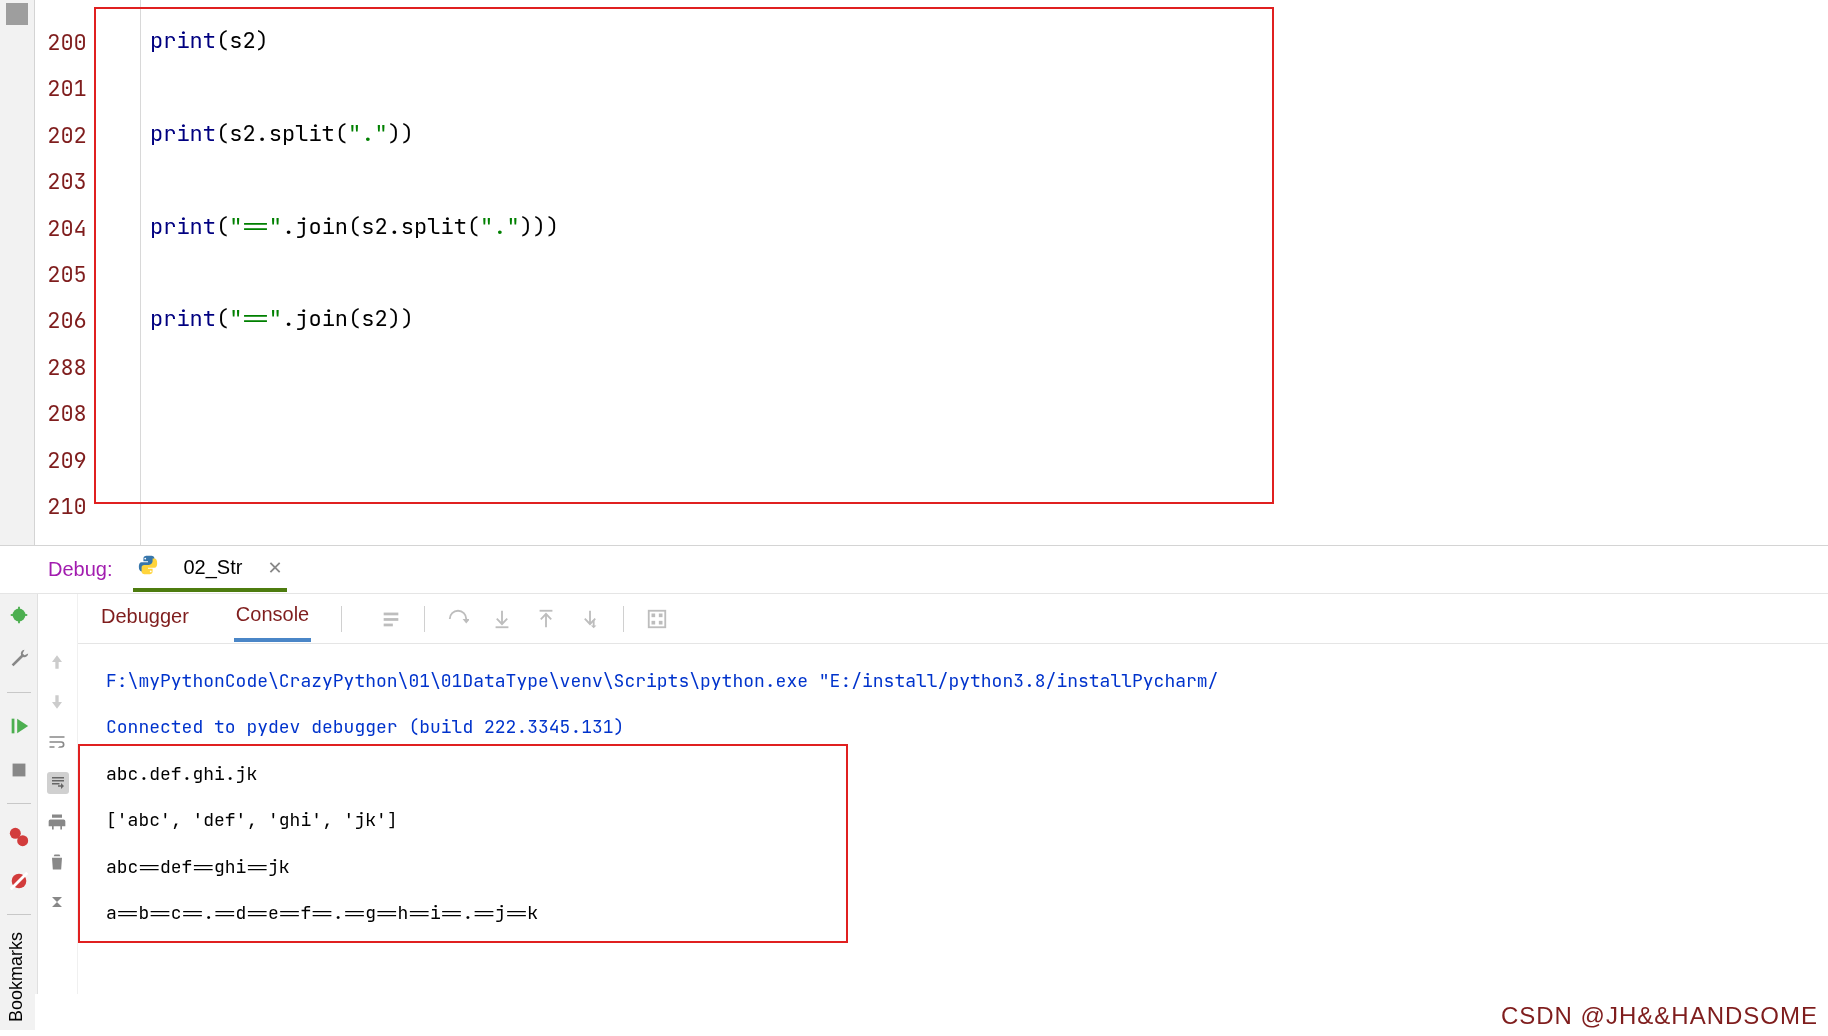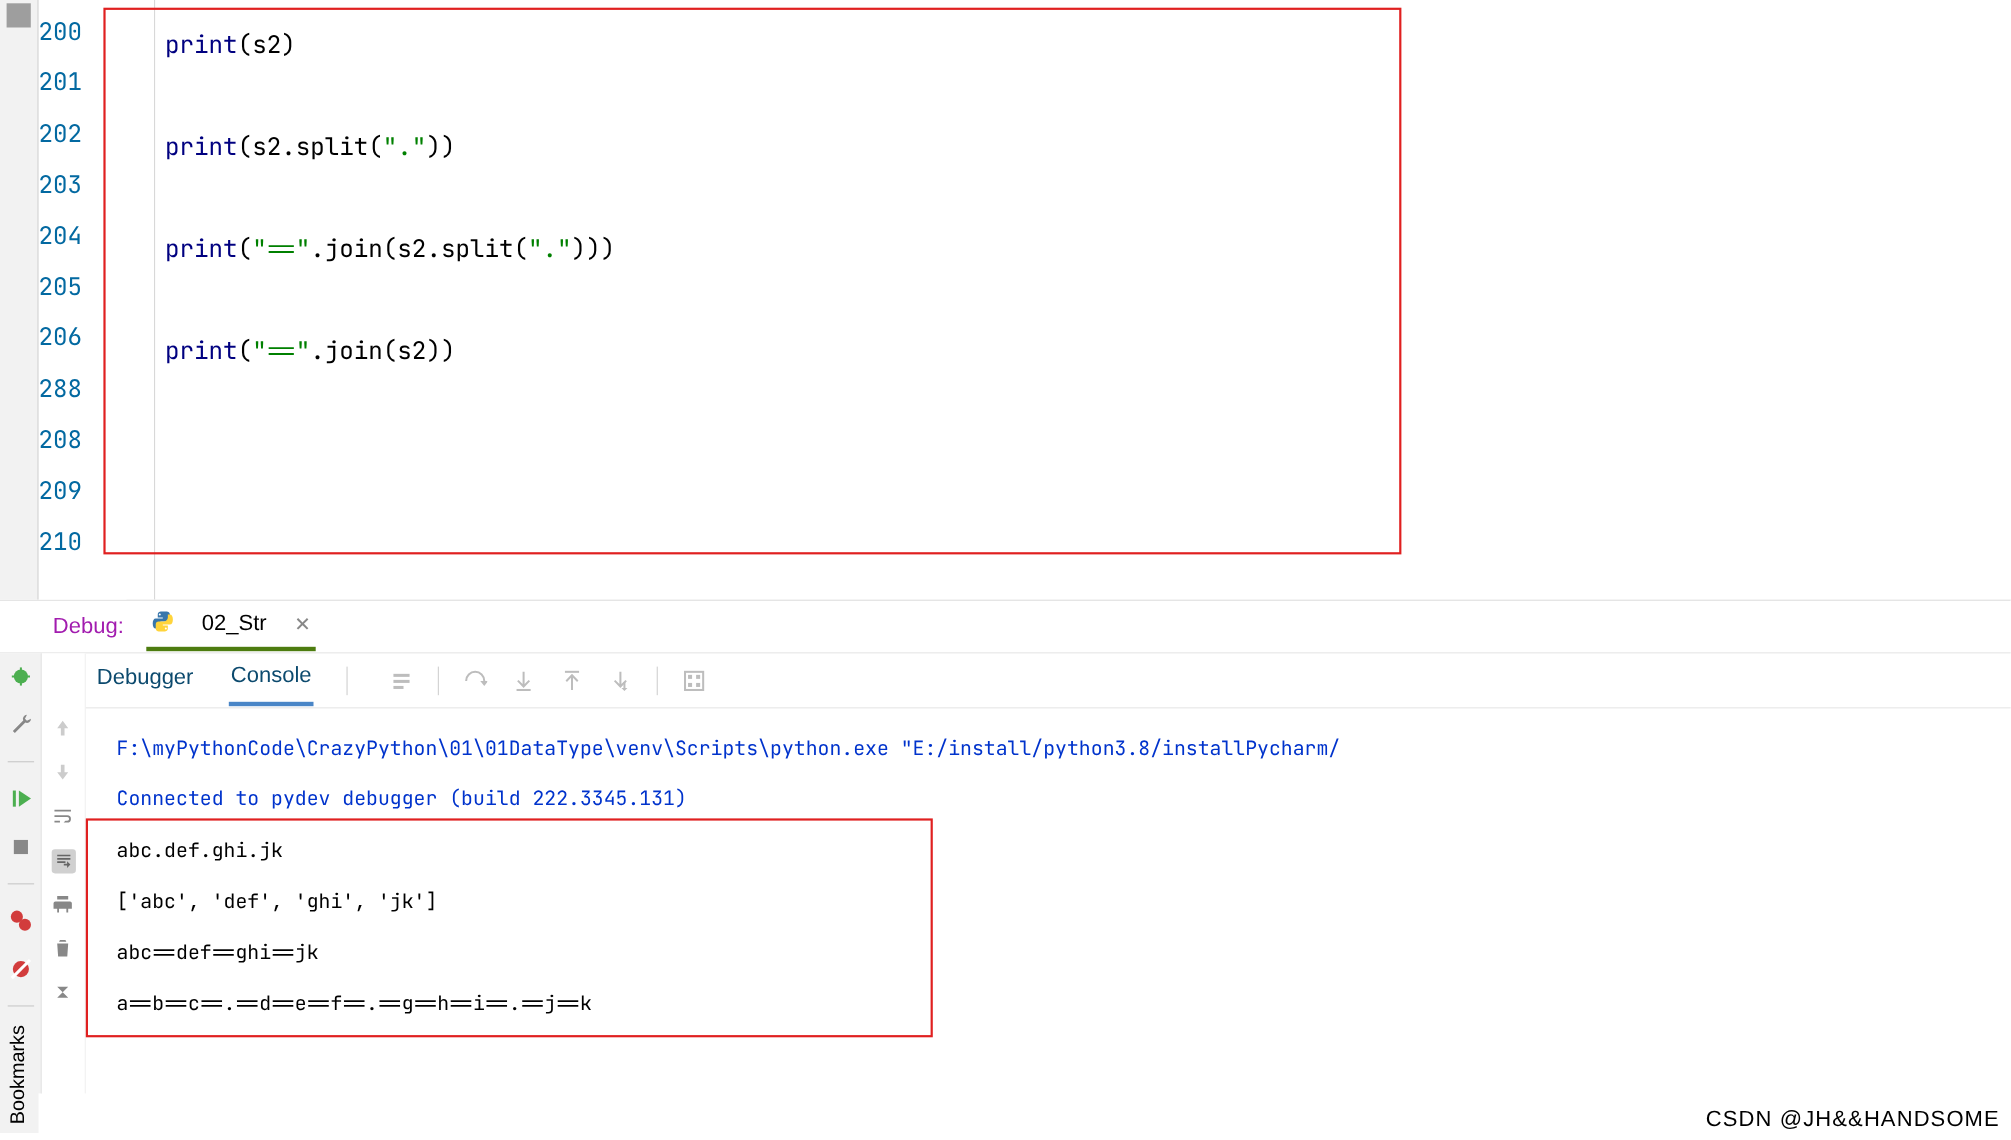--- a/index.html
+++ b/index.html
@@ -24,26 +24,26 @@
       position: relative;
     }
     .left-sidebar-box {
       width: 22px; height: 22px;
       background: #9e9e9e;
       margin: 3px 6px;
     }
     .gutter {
       width: 80px;
       background: #ffffff;
-      text-align: left;
+      text-align: center;
       padding-right: 16px;
       font-family: "JetBrains Mono", Consolas, monospace;
       font-size: 22px;
-      color: #0369a1;
-      padding-top: 6px;
+      color: #7f1d1d;
+      padding-top: 20px;
       line-height: 46.4px;
     }
     .gutter-line { height: 46.4px; }
     .code-pane {
       flex: 1;
       position: relative;
       padding-top: 18px;
       padding-left: 35px;
       font-family: "JetBrains Mono", Consolas, monospace;
       font-size: 22px;
@@ -138,22 +138,23 @@
     .dbg-tabs-row {
       display: flex;
       align-items: center;
       height: 50px;
       padding-left: 8px;
       border-bottom: 1px solid #e5e5e5;
       gap: 30px;
     }
     .dbg-sub-tab {
       font-size: 20px;
-      color: #0c4a6e;
+      color: #7f1d1d;
       padding: 8px 2px 12px;
+      margin-left: 13px;
     }
     .dbg-sub-tab.active {
       border-bottom: 4px solid #4a86c7;
     }
     .dbg-toolbar-icons {
       display: flex;
       align-items: center;
       gap: 22px;
       margin-left: 8px;
     }
@@ -192,22 +193,22 @@
       color: #000;
       text-align: center;
       padding: 8px 6px;
       background: #f2f2f2;
     }
 
     .watermark {
       position: absolute;
       right: 10px;
       bottom: 6px;
-      font-size: 20px;
-      color: #000000;
+      font-size: 24px;
+      color: #7f1d1d;
       letter-spacing: 1px;
     }
   </style>
 </head>
 <body>
 
 <div class="editor-area">
   <div class="left-sidebar">
     <div class="left-sidebar-box"></div>
   </div>

